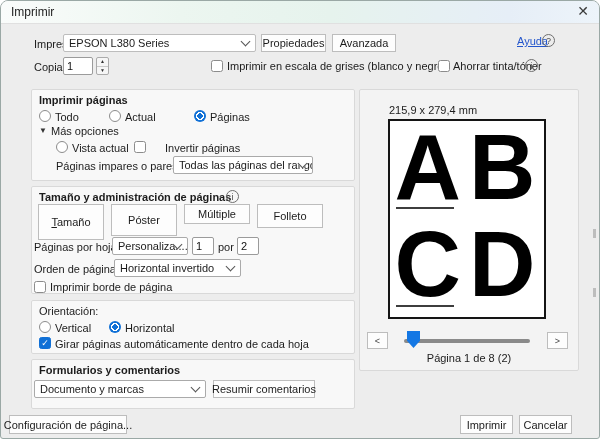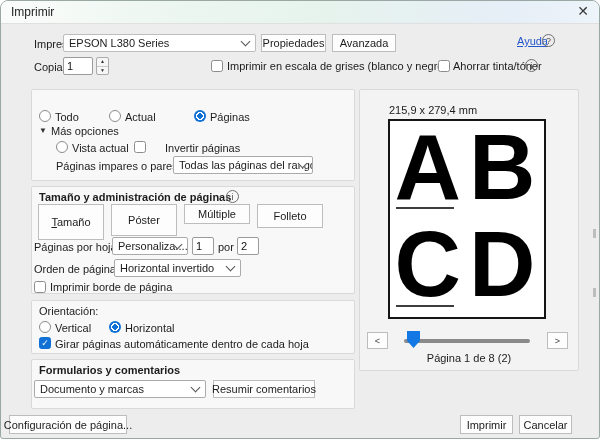--- a/index.html
+++ b/index.html
@@ -87,20 +87,21 @@
     <div>▲</div>
     <div>▼</div>
   </div>
   <span class="cb" style="left:210px;top:59px"></span>
   <span class="lbl" style="left:226px;top:59px">Imprimir en escala de grises (blanco y negro)</span>
   <span class="cb" style="left:437px;top:59px"></span>
   <span class="lbl" style="left:452px;top:59px">Ahorrar tinta/tóner</span>
   <span class="icirc" style="left:524px;top:58px">i</span>
 
   <div class="section" style="top:88px;height:92px"></div>
+  <span class="lbl bold" style="left:38px;top:93px">Imprimir páginas</span>
   <span class="radio" style="left:38px;top:109px"></span>
   <span class="lbl" style="left:54px;top:110px">Todo</span>
   <span class="radio" style="left:108px;top:109px"></span>
   <span class="lbl" style="left:124px;top:110px">Actual</span>
   <span class="radio sel" style="left:193px;top:109px"></span>
   <span class="lbl" style="left:209px;top:110px">Páginas</span>
   <span class="lbl" style="left:38px;top:125px;font-size:8px;color:#333">▼</span>
   <span class="lbl" style="left:50px;top:124px">Más opciones</span>
   <span class="radio" style="left:55px;top:140px"></span>
   <span class="lbl" style="left:71px;top:141px">Vista actual</span>

